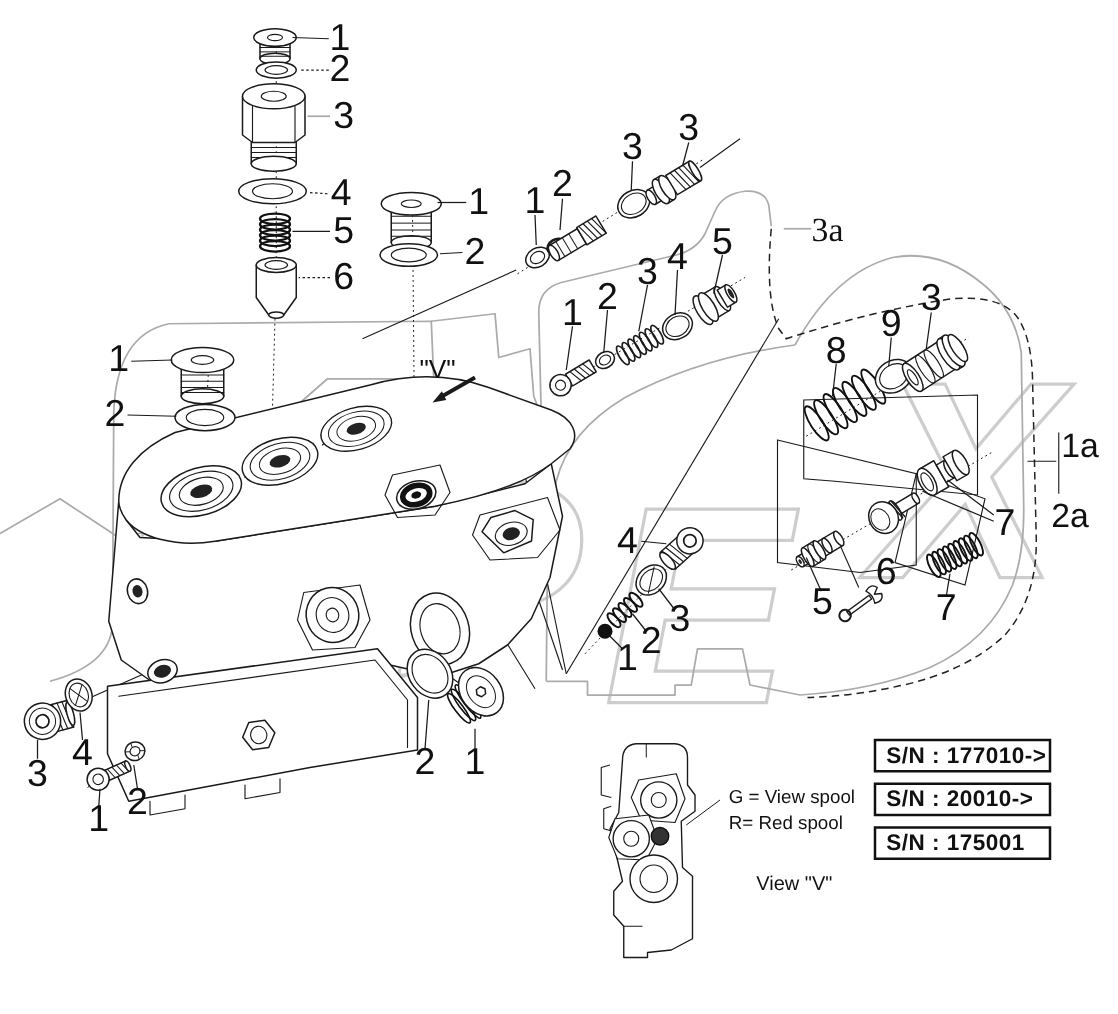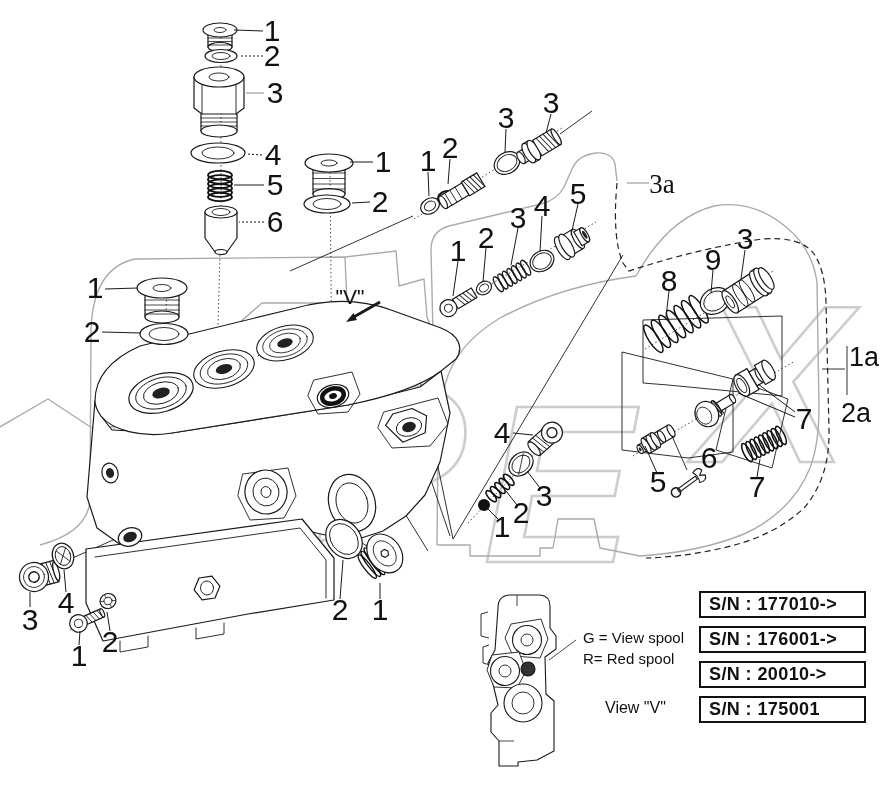--- a/index.html
+++ b/index.html
@@ -12,21 +12,21 @@
   .sub-label{position:absolute;transform:translate(-50%,-50%);font-size:27px;line-height:1;color:#111;}
   #lbl-view{left:350px;top:296px;font-size:21px;}
   #lbl-3a{left:662px;top:184px;font-family:Liberation Serif, serif;}
   #lbl-1a{left:864px;top:357px;}
   #lbl-2a{left:856px;top:385px;margin-top:28px;}
   .legend-text{position:absolute;font-size:15px;color:#111;white-space:nowrap;}
   #legend-green{left:583px;top:629px;}
   #legend-red{left:583px;top:650px;}
   #view-caption{left:605px;top:699px;font-size:16px;}
   #sn-panel{position:absolute;left:699px;top:591px;display:flex;flex-direction:column;gap:8px;}
-  .sn-box{width:167px;height:27px;border:2px solid #111;background:#fff;box-sizing:border-box;
+  .sn-box{width:142px;height:27px;border:2px solid #111;background:#fff;box-sizing:border-box;
           display:flex;align-items:center;padding-left:8px;font-weight:bold;font-size:18px;
           letter-spacing:.4px;white-space:nowrap;}
 </style>
 </head>
 <body>
 
 <div id="stage">
 
 <svg id="diagram" width="894" height="811" viewBox="0 0 894 811" xmlns="http://www.w3.org/2000/svg">
 
@@ -526,23 +526,20 @@
 
 <div class="legend-text" id="legend-green">G = View spool</div>
 <div class="legend-text" id="legend-red">R= Red spool</div>
 <div class="legend-text" id="view-caption">View "V"</div>
 
 <div id="sn-panel">
       <div class="sn-box">
         <span>S/N : 177010-&gt;</span>
       </div>
       <div class="sn-box">
-        <span>S/N : 176001-&gt;</span>
-      </div>
-      <div class="sn-box">
         <span>S/N : 20010-&gt;</span>
       </div>
       <div class="sn-box">
         <span>S/N : 175001</span>
       </div>
     </div>
 
 </div>
 
 </body></html>

